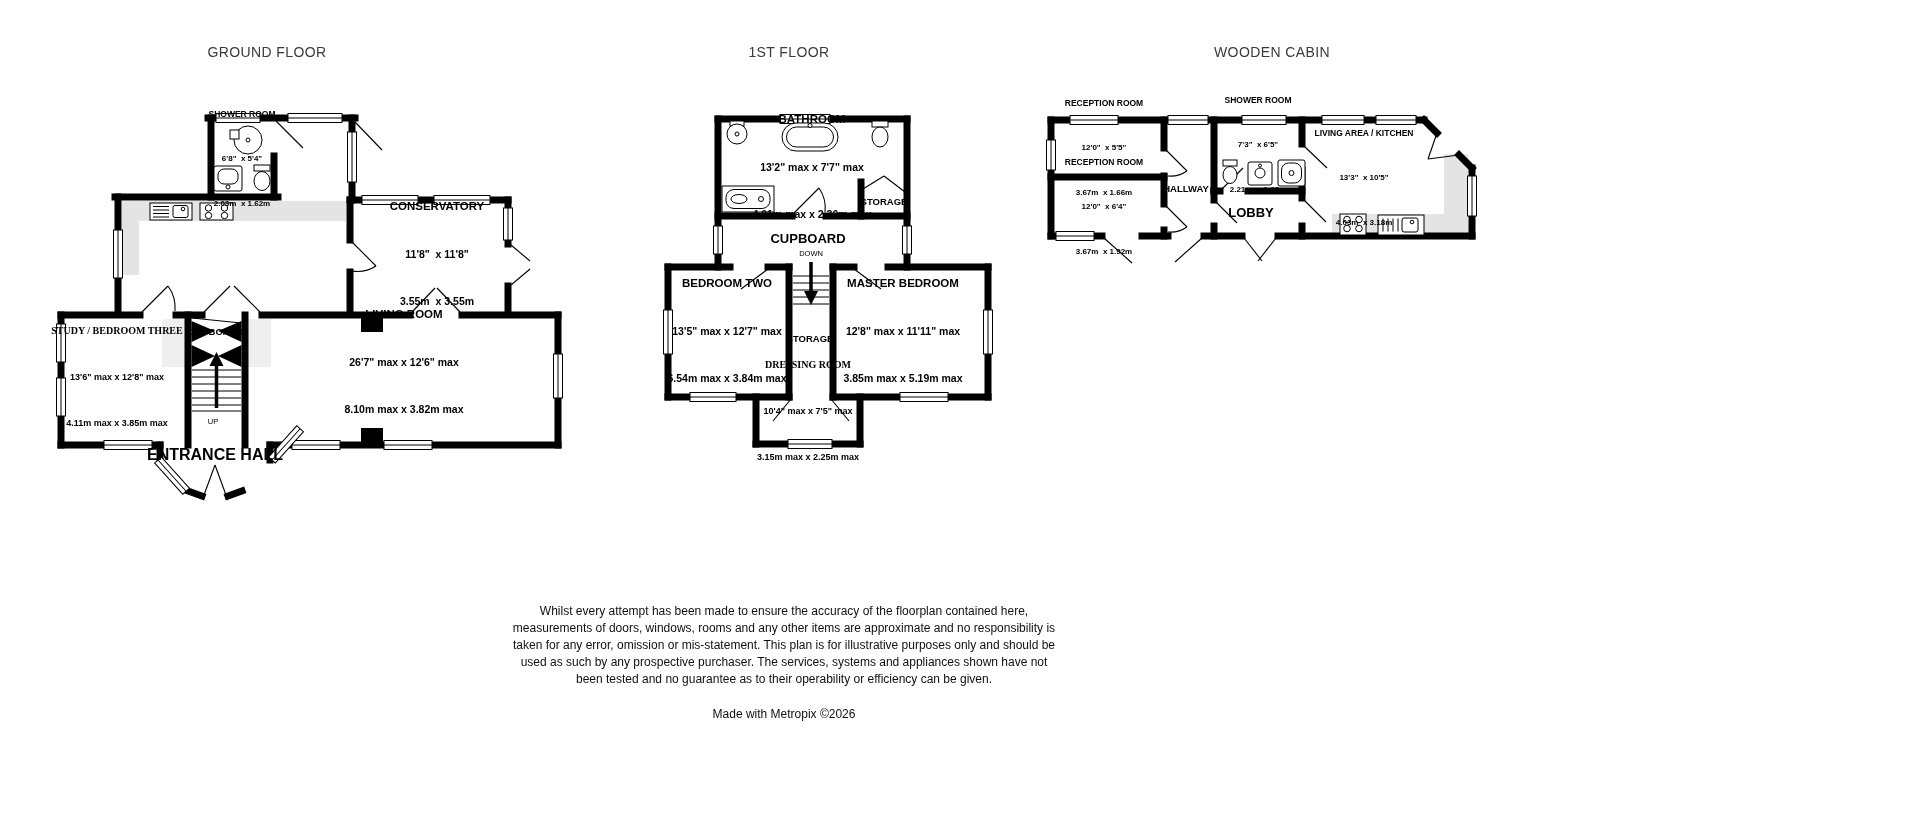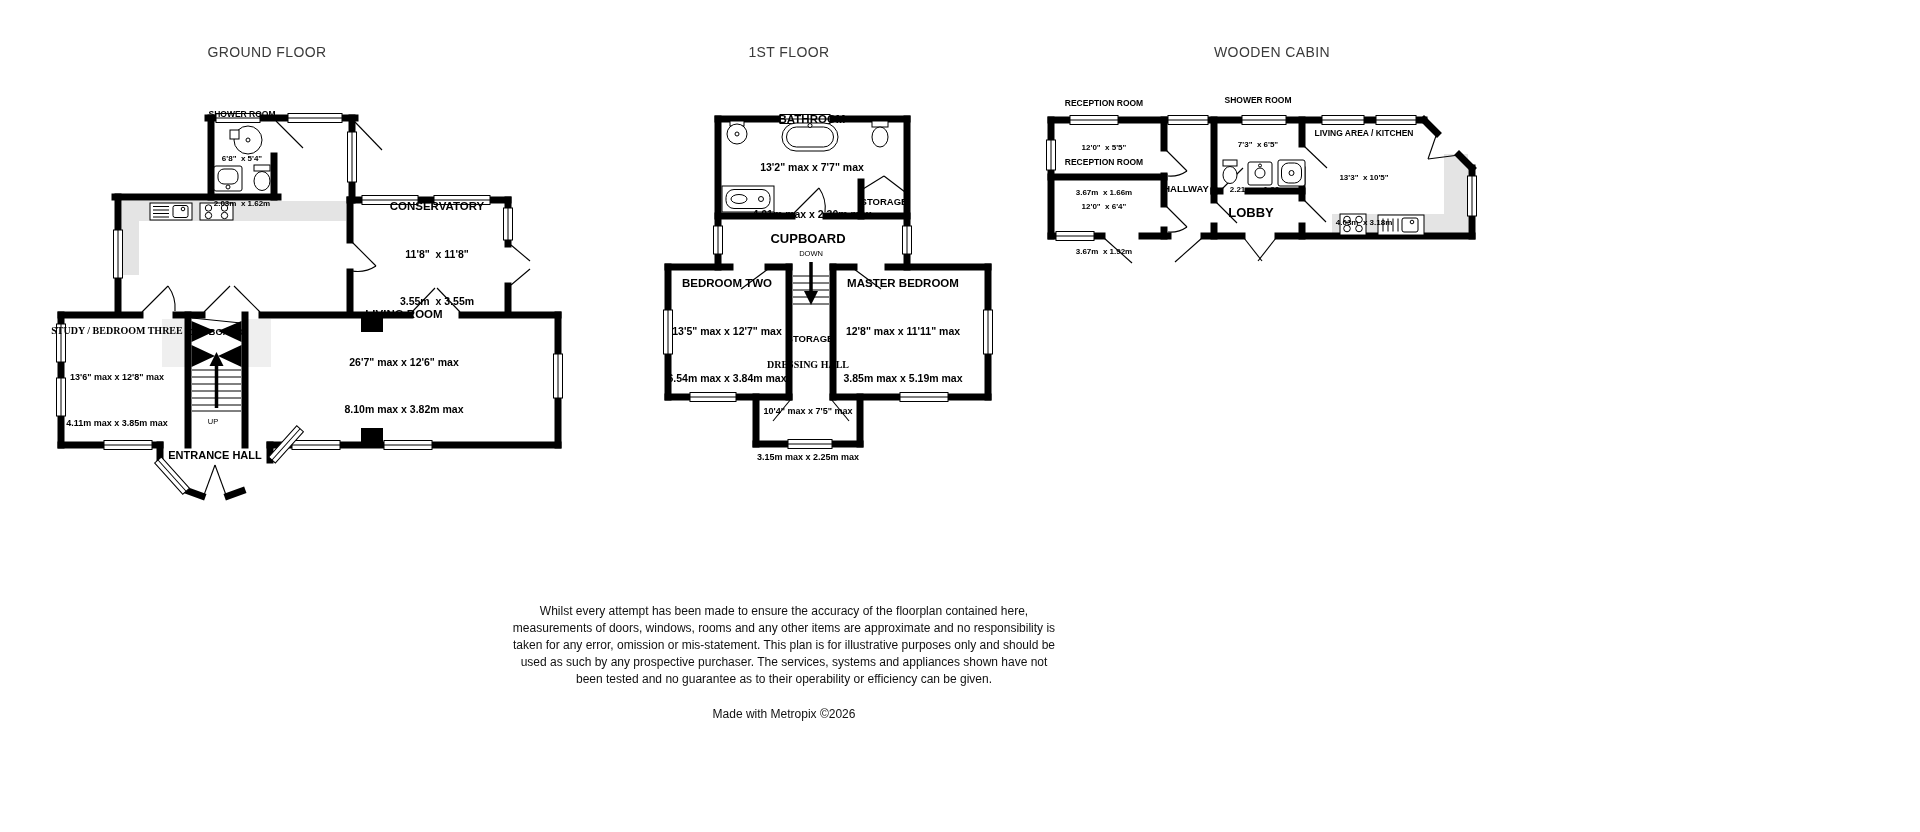--- a/index.html
+++ b/index.html
@@ -18,21 +18,21 @@
     text-align:center;white-space:pre;color:#000;font-weight:bold;line-height:1.12;
   }
   .big .nm{font-size:11.5px;}
   .big .dm{font-size:10.5px;}
   .med .nm{font-size:10px;font-family:Liberation Serif, serif;}
   .med .dm{font-size:9px;}
   .sml .nm{font-size:8.5px;}
   .sml .dm{font-size:8px;}
   .t7{font-size:7.5px;}
   .t9{font-size:9.5px;}
-  .t10{font-size:11px;}
+  .t10{font-size:16px;}
   .t11{font-size:13px;}
   .disclaimer{
     position:absolute;left:510px;top:603px;width:548px;
     font-size:12px;line-height:17px;text-align:center;color:#101010;
   }
   .credit{margin-top:18px;}
 </style>
 </head>
 <body>
 
@@ -307,21 +307,21 @@
   </div>
   <div class="lbl t9" style="left:150px;top:228px">
     <div>STORAGE</div>
   </div>
   <div class="lbl big" style="left:243px;top:219px">
     <div class="nm">MASTER BEDROOM</div>
     <div class="dm">12'8" max x 11'11" max</div>
     <div class="dm">3.85m max x 5.19m max</div>
   </div>
   <div class="lbl med" style="left:148px;top:298px">
-    <div class="nm">DRESSING HALL</div>
+    <div class="nm">DRESSING ROOM</div>
     <div class="dm">10'4" max x 7'5" max</div>
     <div class="dm">3.15m max x 2.25m max</div>
   </div>
 </div>
 
 <div class="plan" style="left:1046px;top:112px;width:440px;height:160px">
 <svg width="440" height="160" viewBox="0 0 440 160">
   <g fill="#e4e4e4">
     <rect x="286" y="102" width="136" height="20"></rect>
     <rect x="398" y="42" width="24" height="60"></rect>

